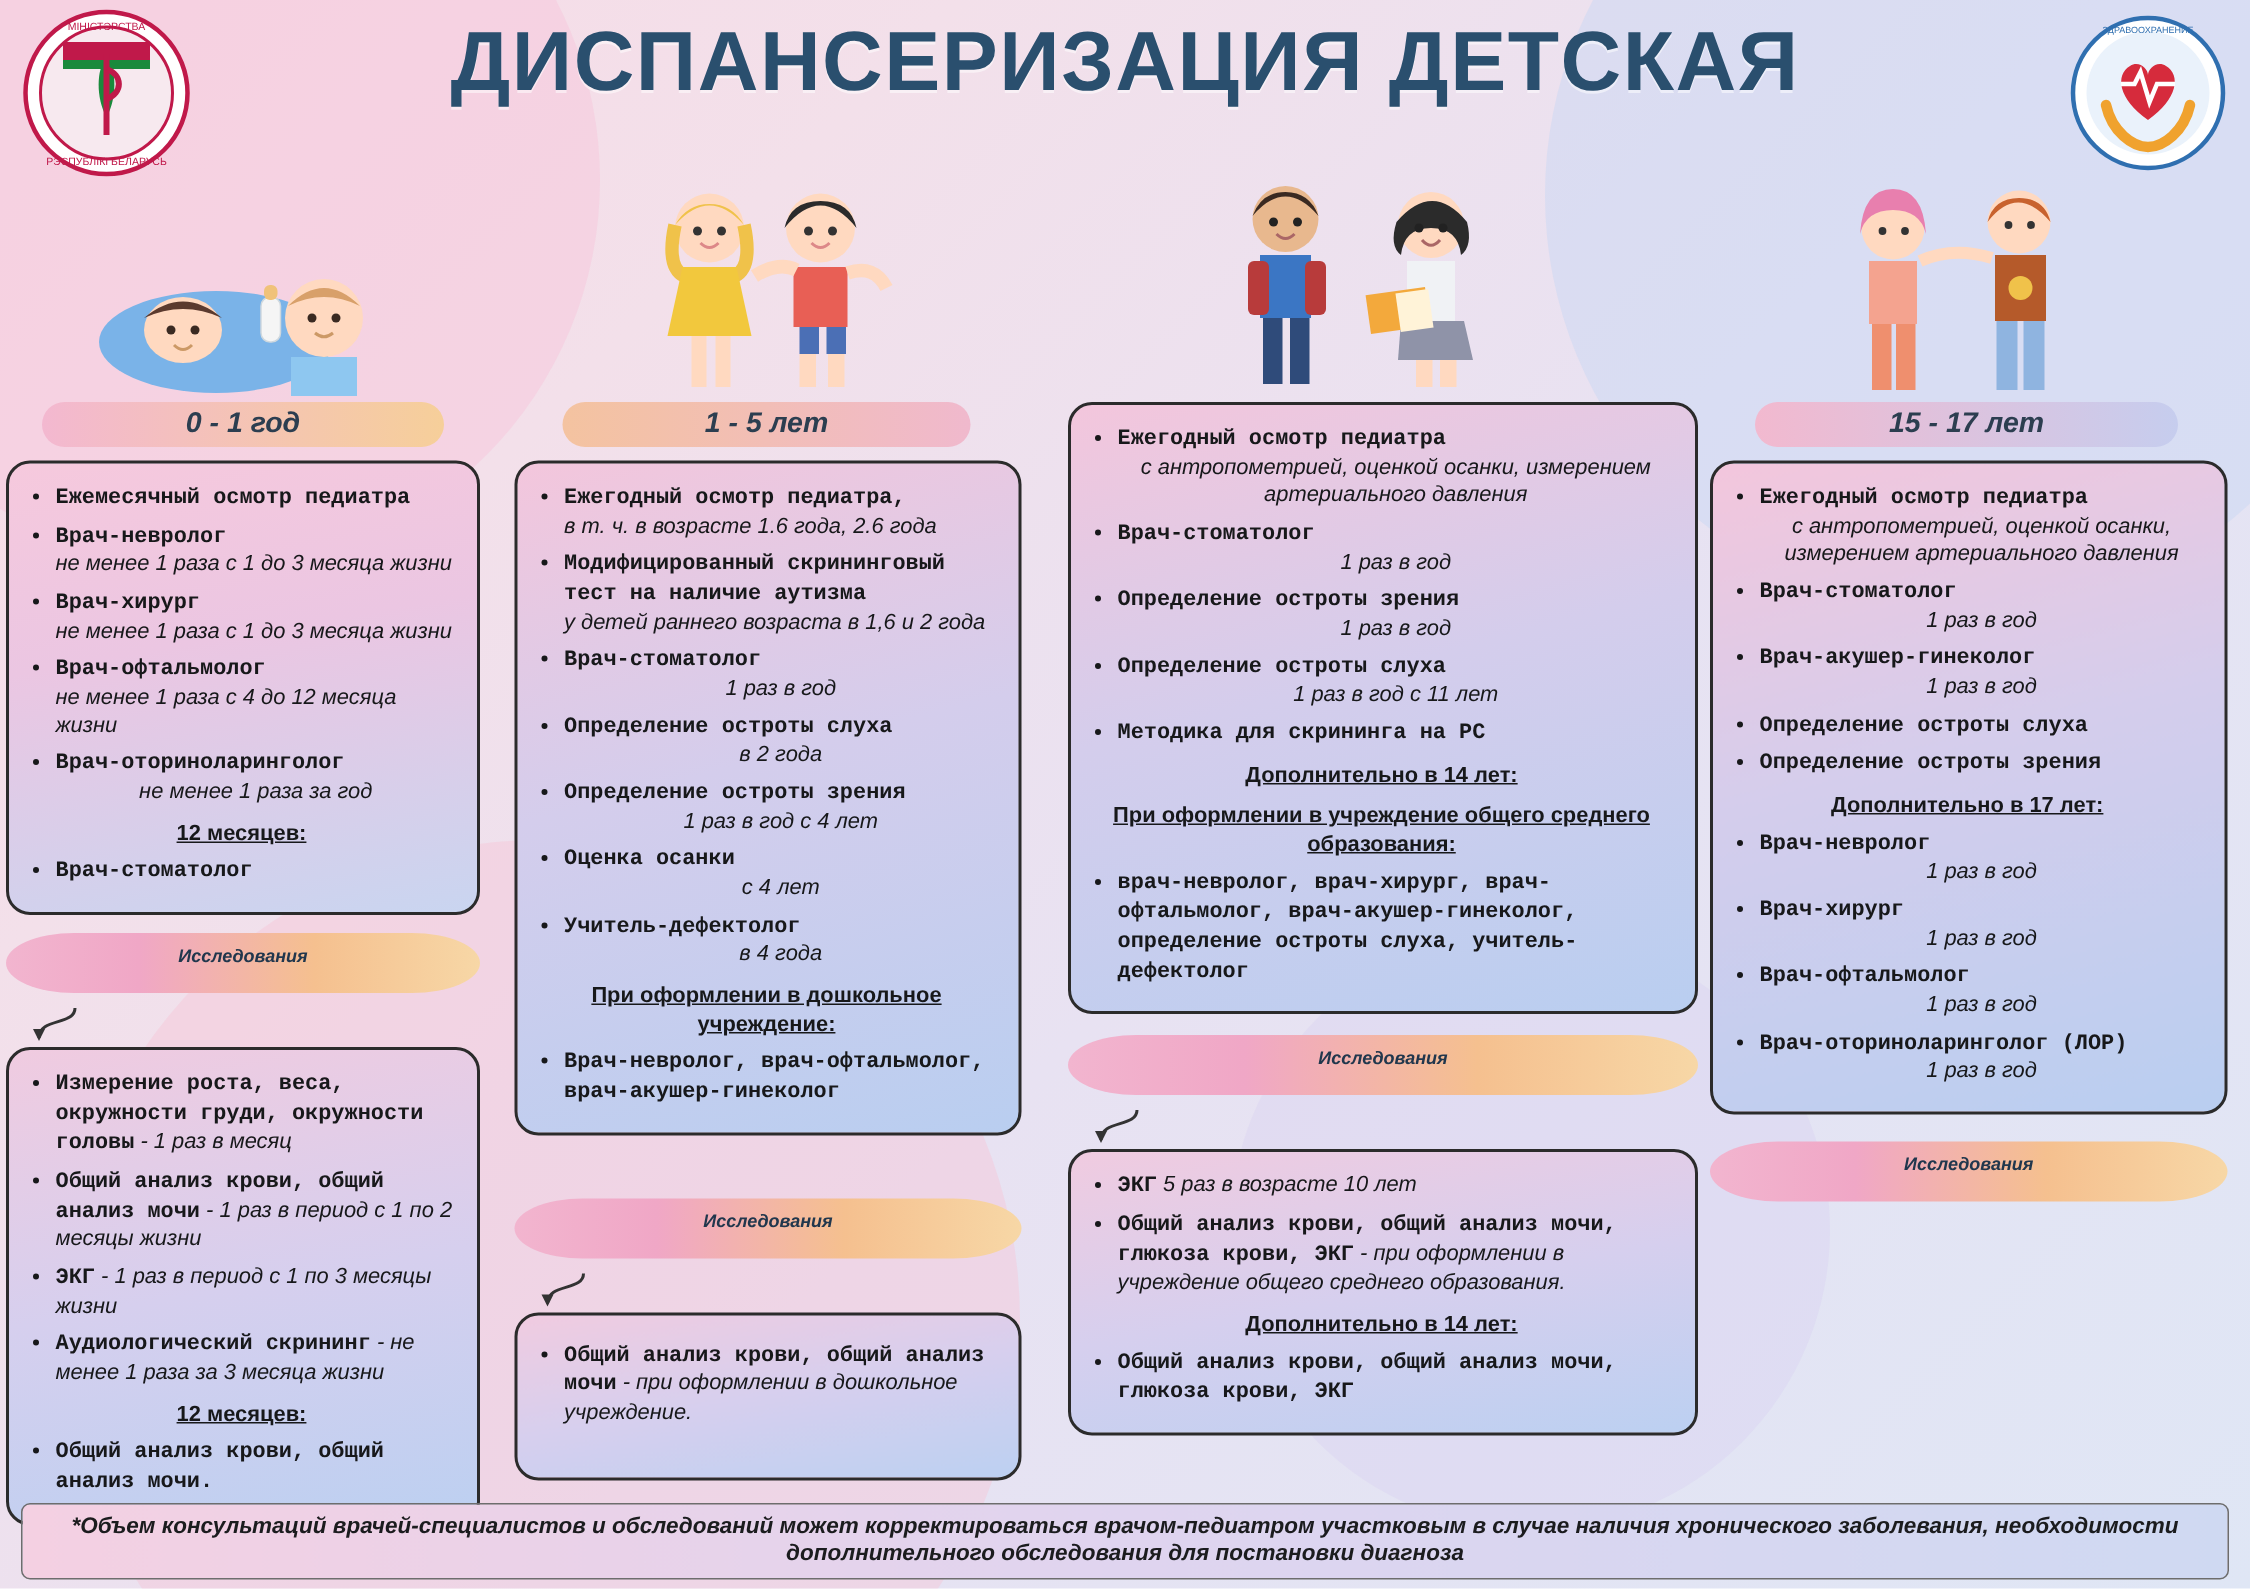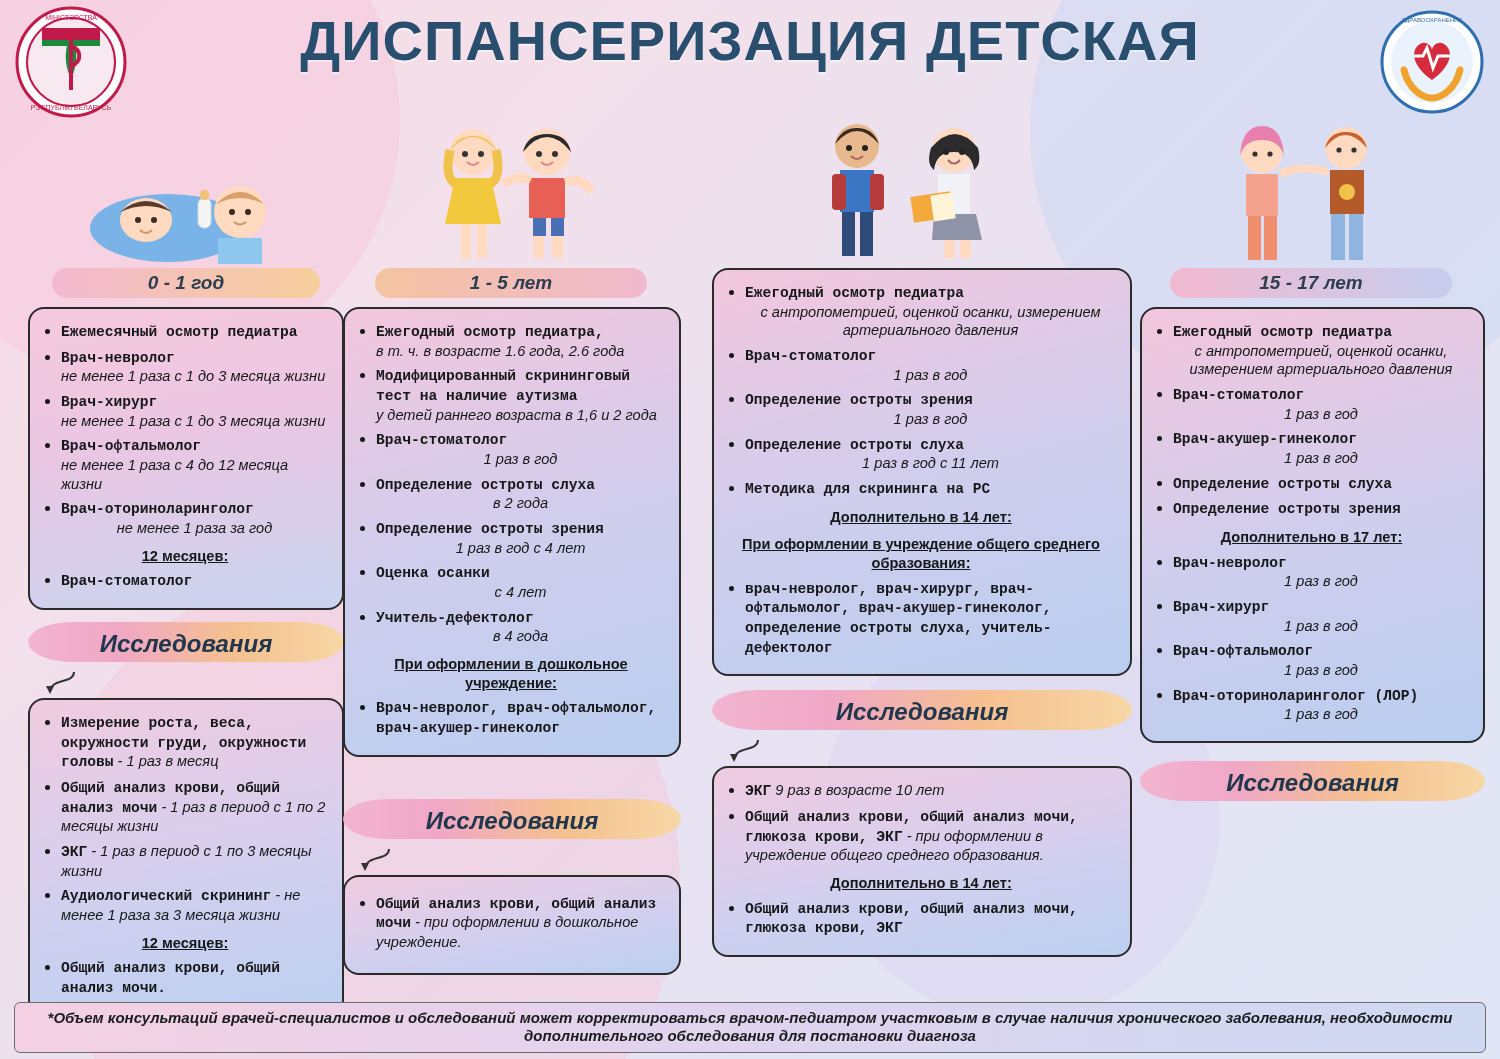--- a/index.html
+++ b/index.html
@@ -30,21 +30,21 @@
   }
   .logo-left {
     position: absolute; left: 12px; top: 6px; width: 118px; height: 112px;
   }
   .logo-right {
     position: absolute; right: 14px; top: 10px; width: 108px; height: 104px;
   }
 
   
   .col { position: absolute; top: 116px; }
-  .col-0 { left: 28px;   width: 316px; }
+  .col-0 { left: 4px;   width: 316px; }
   .col-1 { left: 343px;  width: 338px; }
   .col-2 { left: 712px;  width: 420px; }
   .col-3 { left: 1140px; width: 345px; }
 
   .art { height: 152px; position: relative; }
 
   .agebar {
     height: 30px; border-radius: 16px;
     display: flex; align-items: center; justify-content: center;
     font-weight: bold; font-style: italic; font-size: 19px; color: #2c3e50;
@@ -79,21 +79,21 @@
   .research {
     position: relative; height: 46px; margin: 12px 0 4px;
   }
   .research .blobimg {
     position: absolute; left: 0; top: 0; width: 100%; height: 40px;
     background: linear-gradient(90deg, #f2b5cf 0%, #f0a7c6 28%, #f5c08f 65%, #f7d7a6 100%);
     border-radius: 50px/22px;
   }
   .research .rtext {
     position: absolute; left: 0; right: 0; top: 8px; text-align: center;
-    font-size: 24px; font-weight: bold; font-style: italic; color: #21374d;
+    font-size: 12px; font-weight: bold; font-style: italic; color: #21374d;
   }
   .arrow { display: block; width: 40px; height: 26px; margin: -2px 0 2px 16px; }
 
   .footnote {
     position: absolute; left: 14px; right: 14px; bottom: 6px;
     background: linear-gradient(90deg,#f4d0e2,#dfd4ef,#cfd9f2);
     border: 1px solid #6d6d6d;
     border-radius: 6px;
     padding: 6px 10px;
     font-size: 15px; font-style: italic; font-weight: bold; color: #1b1c1e;
@@ -239,21 +239,21 @@
 
   <div class="research" style="margin-top:42px;">
     <div class="blobimg"></div>
     <div class="rtext">Исследования</div>
   </div>
   <svg class="arrow" viewBox="0 0 40 26">
     <path d="M30 2 C30 14 6 8 6 22" stroke="#333" stroke-width="2" fill="none"></path>
     <path d="M2 16 L6 24 L10 16" fill="#333"></path>
   </svg>
 
-  <div class="card card-plain" style="padding-top:16px;padding-bottom:16px;">
+  <div class="card card-plain" style="padding-top:16px;padding-bottom:28px;">
     <ul class="bl">
       <li><span class="b">Общий анализ крови, общий анализ мочи</span> <span class="i">- при оформлении в дошкольное учреждение.</span></li>
     </ul>
   </div>
 </div>
 
 <div class="col col-2">
   <div class="art">
     <svg viewBox="0 0 420 152" width="420" height="152">
       <circle cx="145" cy="30" r="22" fill="#e8b88e"></circle>
@@ -299,21 +299,21 @@
     <div class="blobimg"></div>
     <div class="rtext">Исследования</div>
   </div>
   <svg class="arrow" viewBox="0 0 40 26">
     <path d="M30 2 C30 14 6 8 6 22" stroke="#333" stroke-width="2" fill="none"></path>
     <path d="M2 16 L6 24 L10 16" fill="#333"></path>
   </svg>
 
   <div class="card card-plain">
     <ul class="bl">
-      <li><span class="b">ЭКГ</span> <span class="i">9 раз в возрасте 10 лет</span></li>
+      <li><span class="b">ЭКГ</span> <span class="i">5 раз в возрасте 10 лет</span></li>
       <li><span class="b">Общий анализ крови, общий анализ мочи, глюкоза крови, ЭКГ</span> <span class="i">- при оформлении в учреждение общего среднего образования.</span></li>
     </ul>
     <div class="hdr-u">Дополнительно в 14 лет:</div>
     <ul class="bl">
       <li><span class="b">Общий анализ крови, общий анализ мочи, глюкоза крови, ЭКГ</span></li>
     </ul>
   </div>
 </div>
 
 <div class="col col-3">

